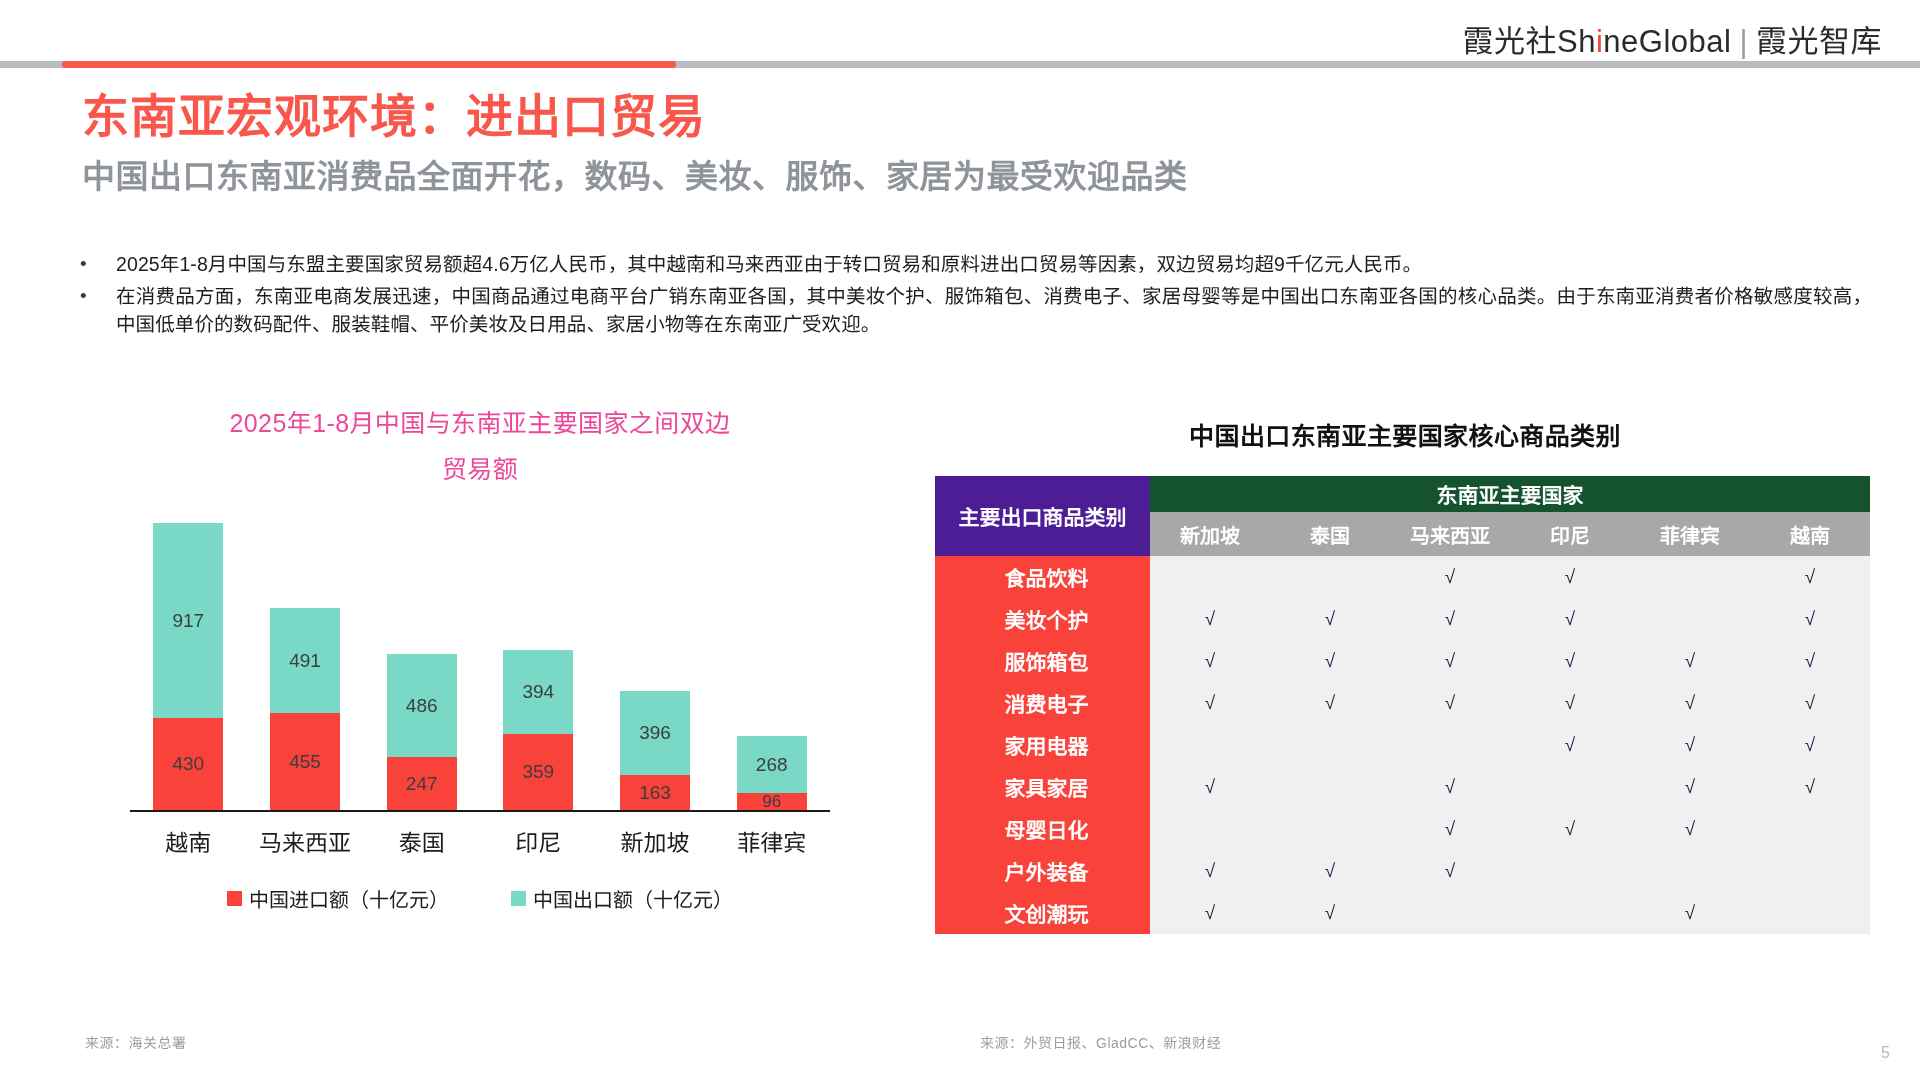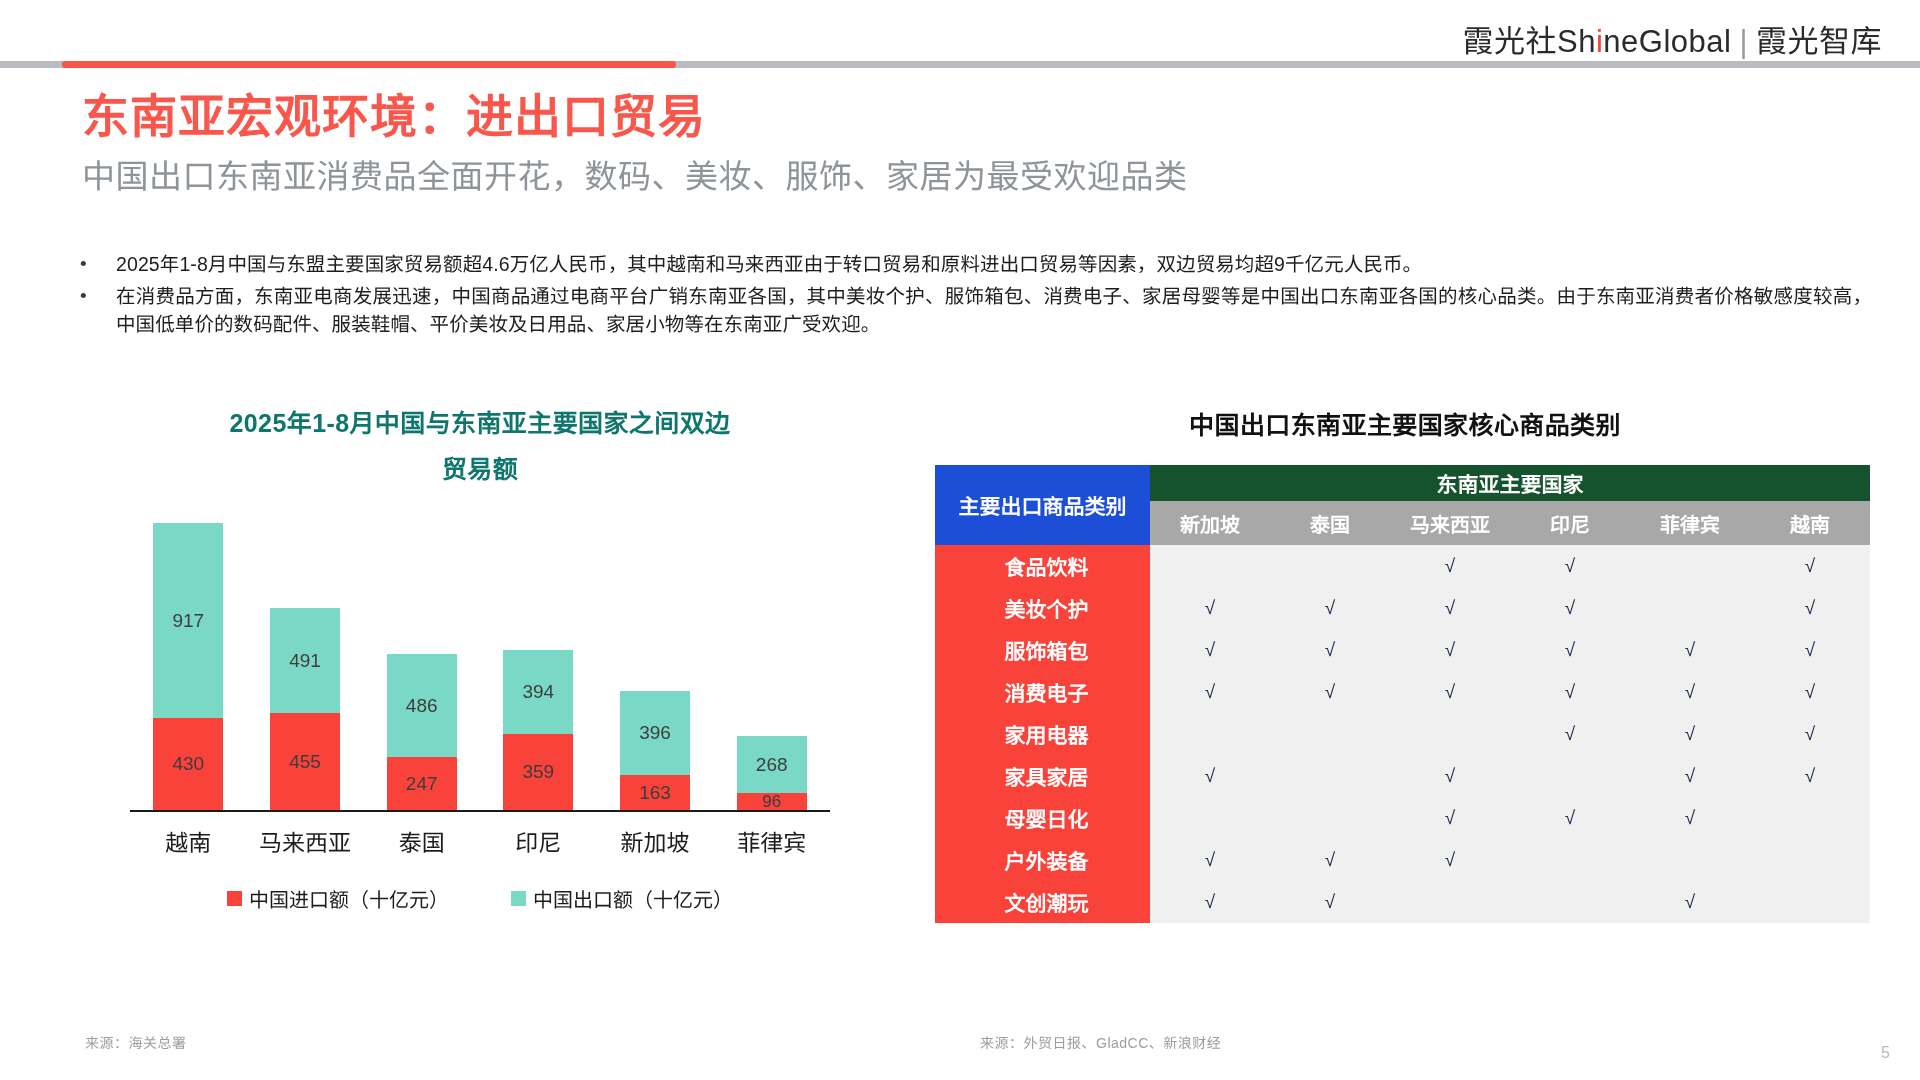--- a/index.html
+++ b/index.html
@@ -25,39 +25,39 @@
   .rule-grey { position: absolute; left: 0; top: 0; width: 1920px; height: 7px; background: #b9bcc0; }
   .rule-red  { position: absolute; left: 62px; top: 0; width: 614px; height: 7px; background: #f9564c; border-radius: 3px; }
 
   .title {
     position: absolute; top: 78px; left: 82px;
     font-size: 47px; font-weight: 700; color: #f9564c;
     letter-spacing: 1px; white-space: nowrap;
   }
   .subtitle {
     position: absolute; top: 150px; left: 82px;
-    font-size: 33px; font-weight: 400; color: #8f949a;
+    font-size: 33px; font-weight: 700; color: #8f949a;
     letter-spacing: 0.5px; white-space: nowrap;
   }
 
   
   .bullets { position: absolute; top: 250px; left: 72px; width: 1800px; }
   .bullet { display: flex; align-items: flex-start; margin-bottom: 4px; }
   .bullet .dot {
     flex: 0 0 44px; color: #3a3a3a; font-size: 19px; line-height: 27px; text-align: left; padding-left: 8px;
   }
   .bullet .btext {
     flex: 1; font-size: 19.5px; line-height: 28px; color: #1d1d1d; text-align: justify;
     letter-spacing: 0.1px;
   }
 
   
   .chart-block { position: absolute; left: 60px; top: 400px; width: 840px; }
   .chart-title {
-    text-align: center; font-size: 25px; font-weight: 700; color: #0f766e;
+    text-align: center; font-size: 25px; font-weight: 400; color: #ec4899;
     line-height: 46px; width: 700px; margin: 0 auto; letter-spacing: 0.4px;
   }
 
   .plot {
     position: relative; margin: 20px auto 0 auto;
     width: 700px; height: 300px;
   }
   .axis-line {
     position: absolute; left: 0; bottom: 0; width: 700px; height: 2px; background: #1a1a1a;
   }
@@ -80,29 +80,29 @@
   }
   .legend .item { display: flex; align-items: center; gap: 7px; font-size: 20px; color: #1c1c1c; }
   .legend .swatch { width: 15px; height: 15px; display: inline-block; }
 
   .src-left {
     position: absolute; left: 85px; top: 1032px;
     font-size: 14px; color: #9a9ea3; letter-spacing: 0.5px;
   }
 
   
-  .table-block { position: absolute; left: 935px; top: 405px; width: 940px; }
+  .table-block { position: absolute; left: 935px; top: 416px; width: 940px; }
   .table-title {
     text-align: center; font-size: 25px; font-weight: 700; color: #111;
     letter-spacing: 0.4px; margin-bottom: 24px;
   }
   table.cats { border-collapse: separate; border-spacing: 0; width: 935px; table-layout: fixed; }
   table.cats th, table.cats td { border: 0; }
   .hcat {
-    background: #1d4ed8; color: #ffffff; font-size: 21px; font-weight: 700;
+    background: #4c1d95; color: #ffffff; font-size: 21px; font-weight: 700;
     text-align: center; vertical-align: middle; width: 215px;
     border-right: 2px solid #ffffff; border-bottom: 2px solid #ffffff;
   }
   .hgroup {
     background: #14532d; color: #ffffff; font-size: 21px; font-weight: 700;
     text-align: center; height: 36px; border-bottom: 2px solid #ffffff;
   }
   .hcountry {
     background: #a8a8a8; color: #ffffff; font-size: 20px; font-weight: 700;
     text-align: center; height: 44px; border-right: 2px solid #ffffff; border-bottom: 2px solid #ffffff;

